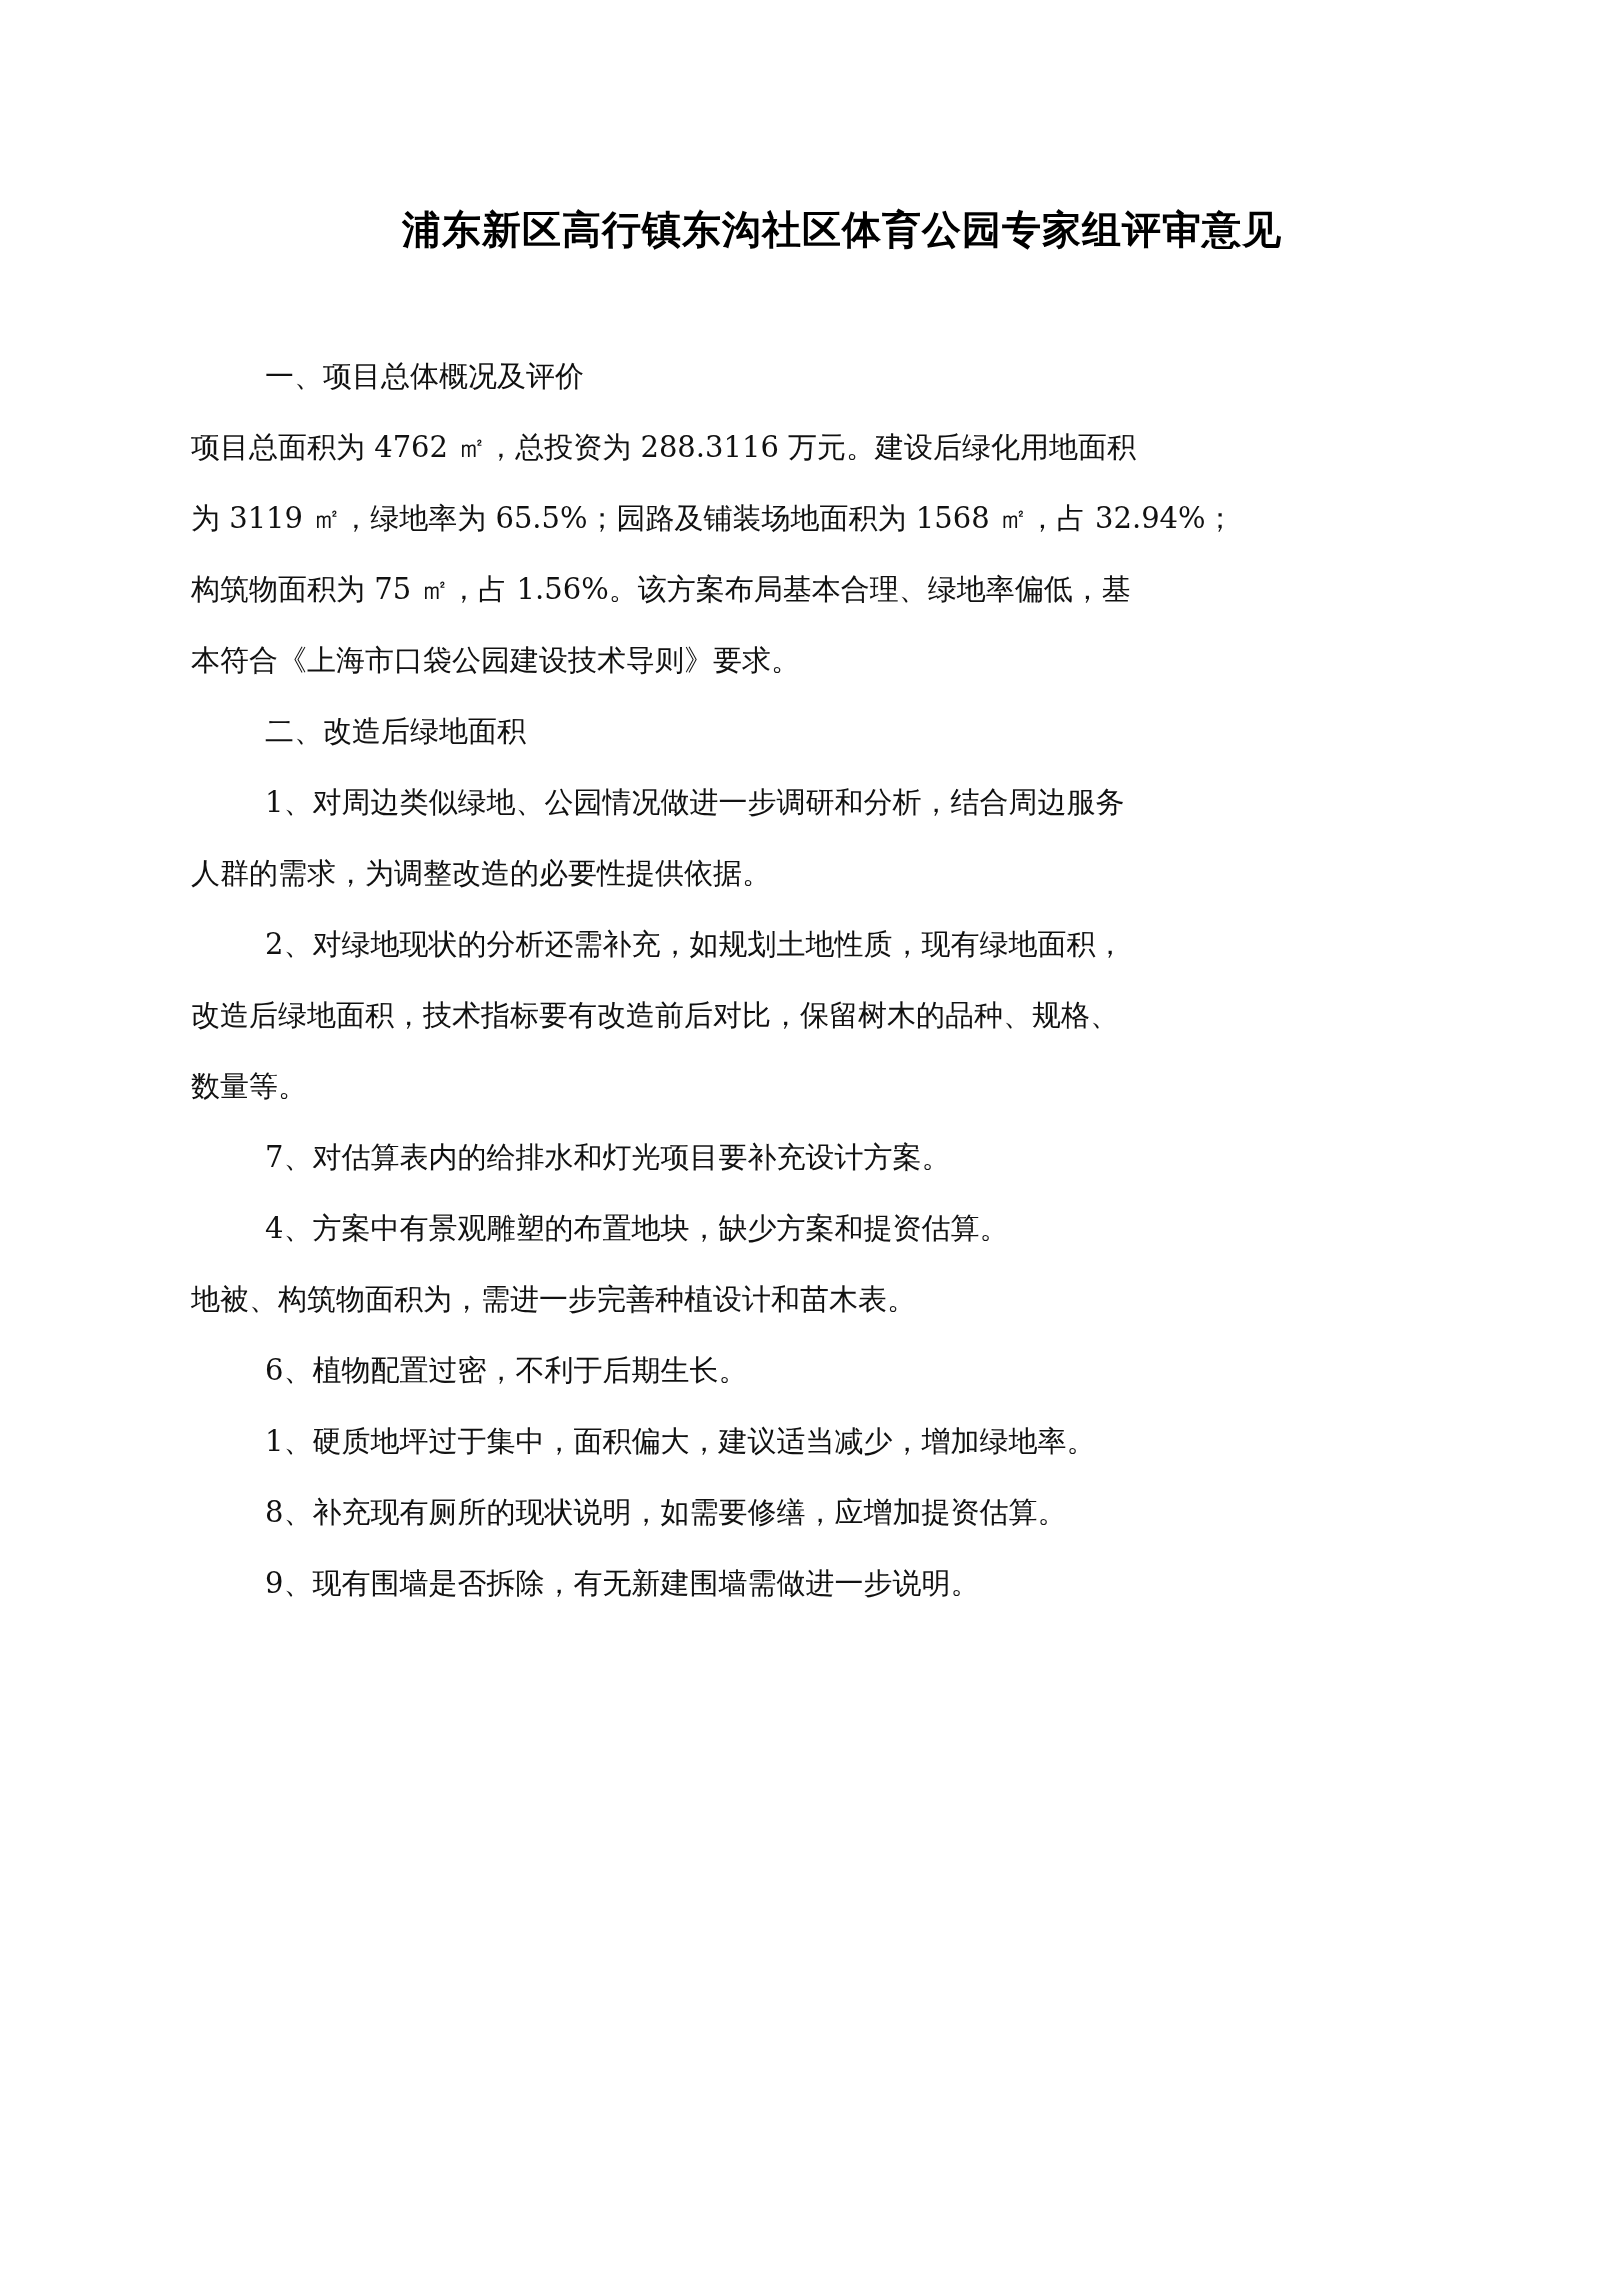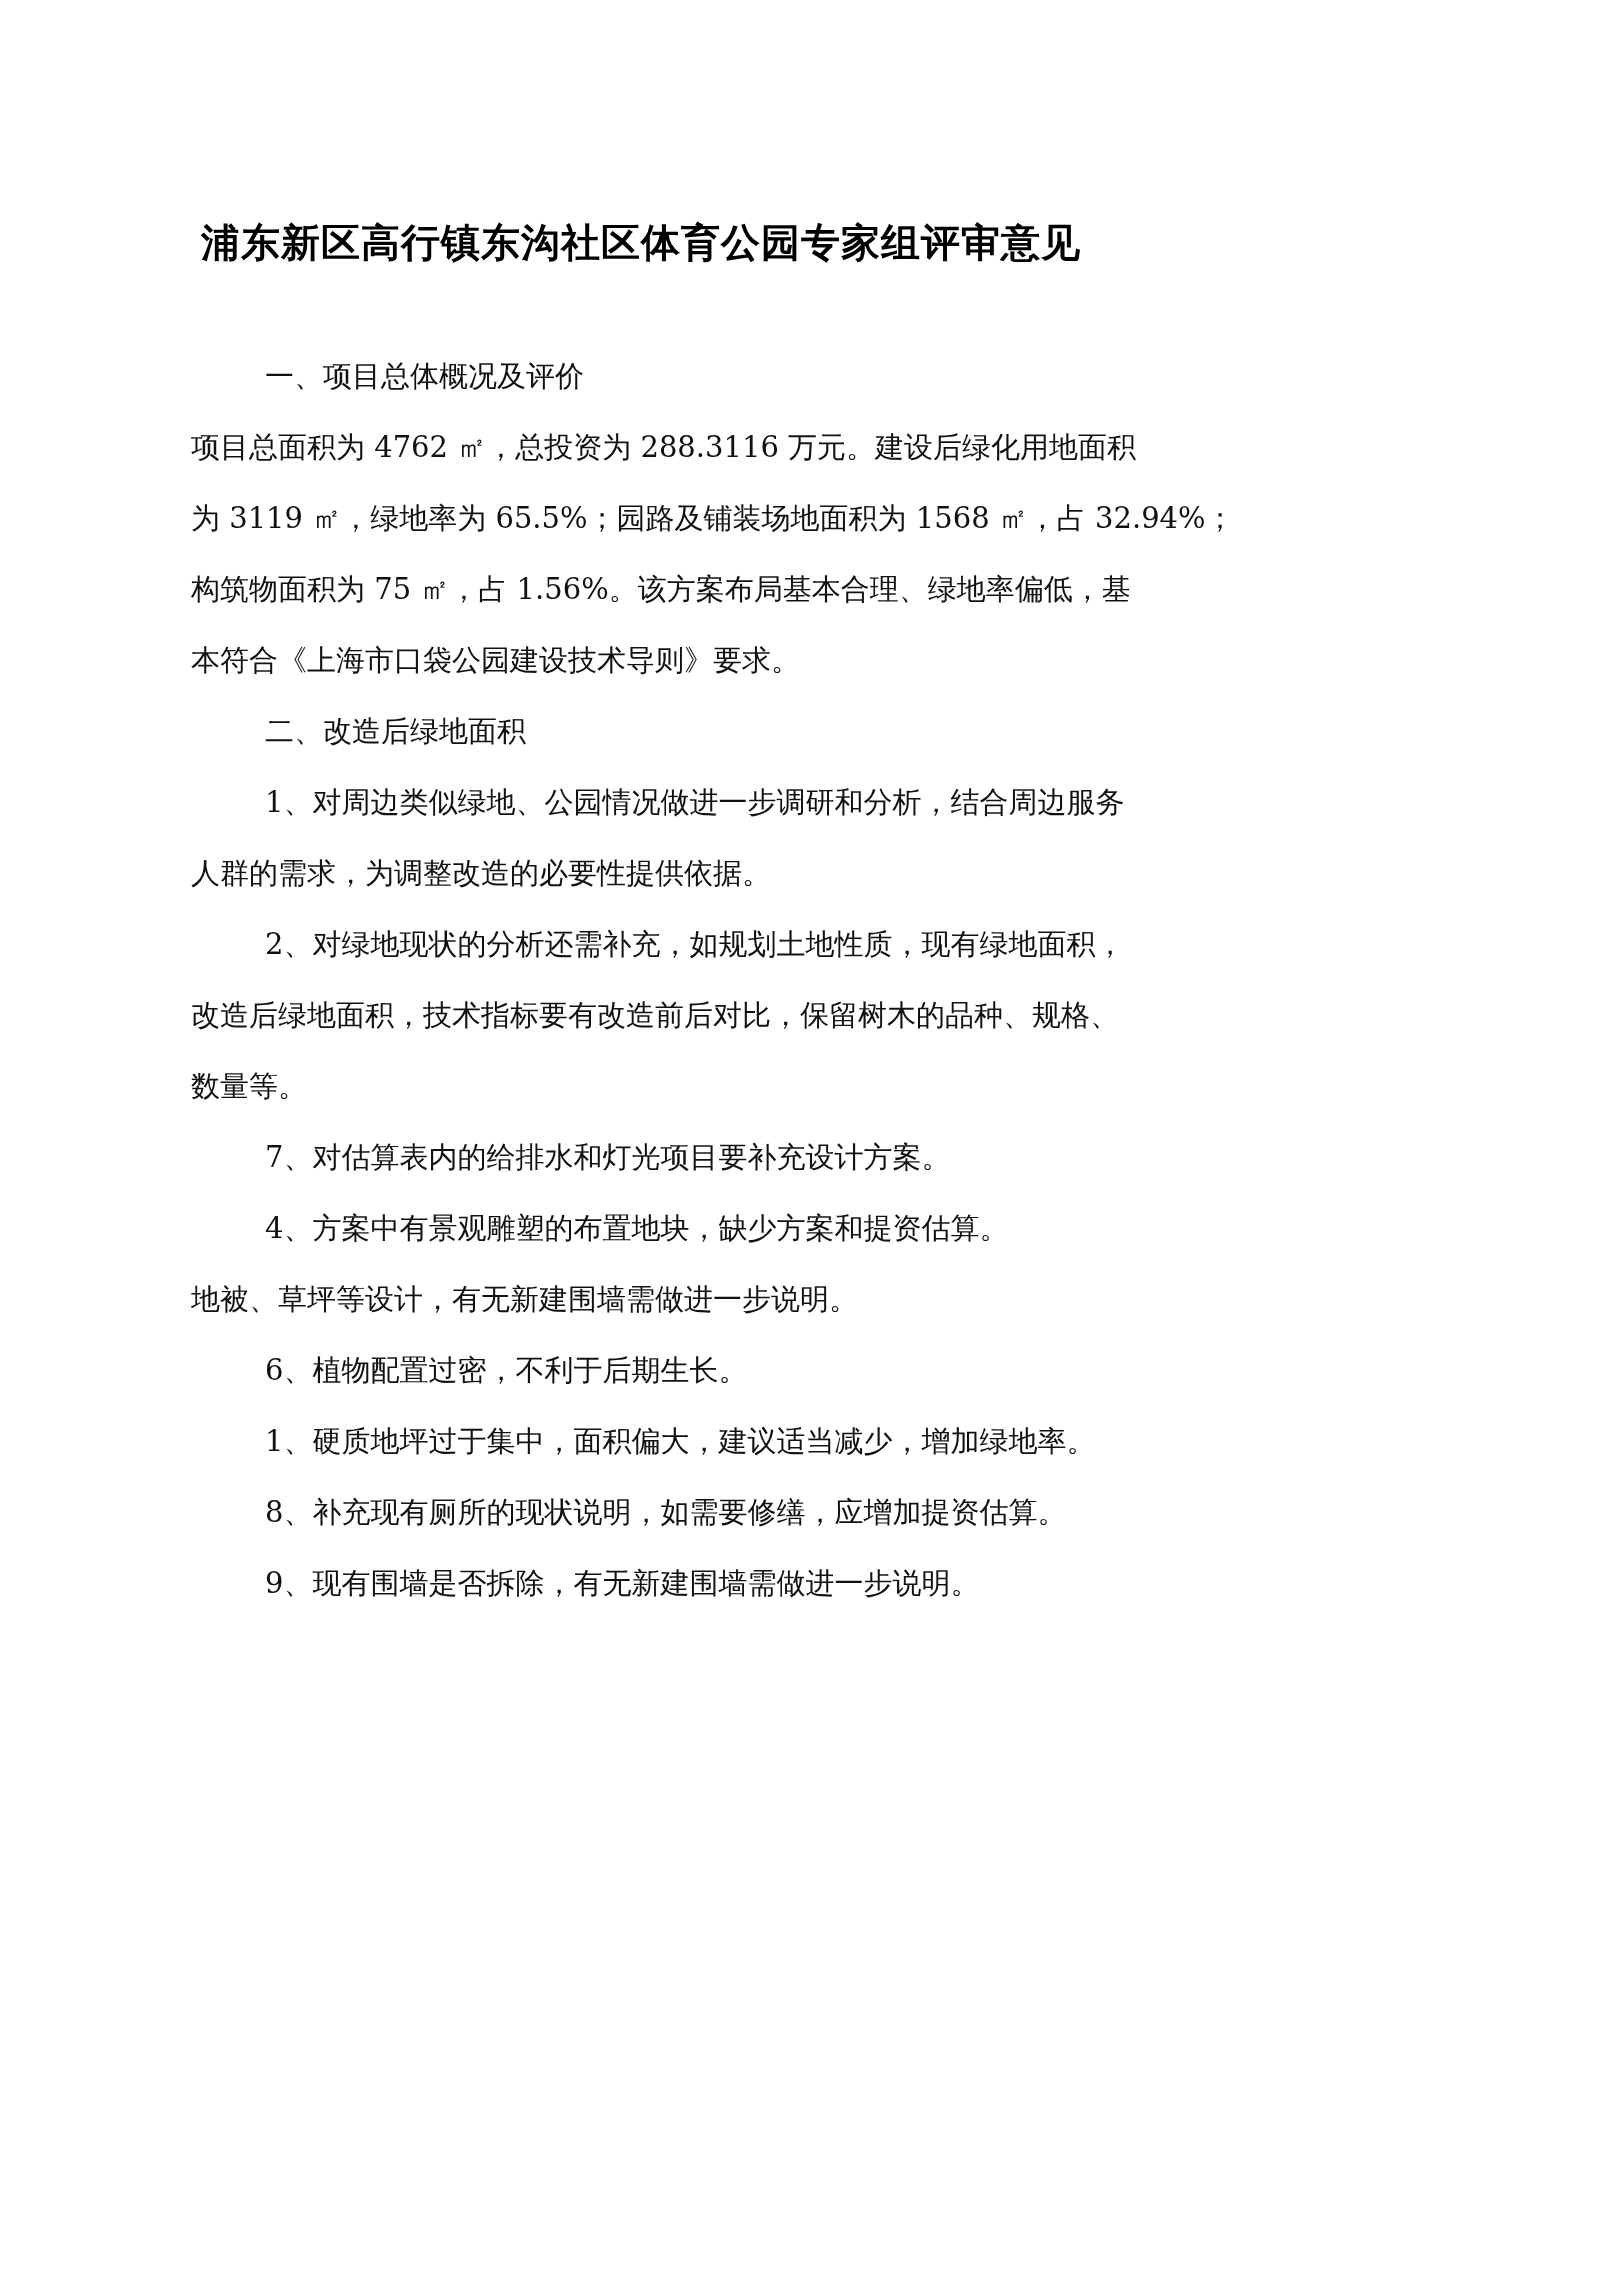--- a/index.html
+++ b/index.html
@@ -19,28 +19,27 @@
       left: 0; top: 0;
       width: 1621px;
       height: 2293px;
       background: #ffffff;
     }
     .doc-title {
       position: absolute;
       left: 0;
       width: 1282px;
       top: 200px;
-      text-align: center;
+      text-align: right;
       font-family: "DejaVu Sans", "Liberation Sans", sans-serif;
       font-weight: bold;
       font-size: 39px;
       line-height: 59px;
       letter-spacing: 1px;
       color: #000000;
-      margin-top: 13px;
     }
     .body-text {
       position: absolute;
       left: 191px;
       top: 341px;
       width: 1191px;
       font-family: "DejaVu Serif", "Liberation Serif", serif;
       font-size: 29px;
       line-height: 71px;
       color: #111111;
@@ -90,21 +89,21 @@
 
     <p class="para">
       <span class="line indent">7、对估算表内的给排水和灯光项目要补充设计方案。</span>
     </p>
 
     <p class="para">
       <span class="line indent">4、方案中有景观雕塑的布置地块，缺少方案和提资估算。</span>
     </p>
 
     <p class="para">
-      <span class="line">地被、草坪等设计，有无新建围墙需做进一步说明。</span>
+      <span class="line">地被、构筑物面积为，需进一步完善种植设计和苗木表。</span>
     </p>
 
     <p class="para">
       <span class="line indent">6、植物配置过密，不利于后期生长。</span>
     </p>
 
     <p class="para">
       <span class="line indent">1、硬质地坪过于集中，面积偏大，建议适当减少，增加绿地率。</span>
     </p>
 

